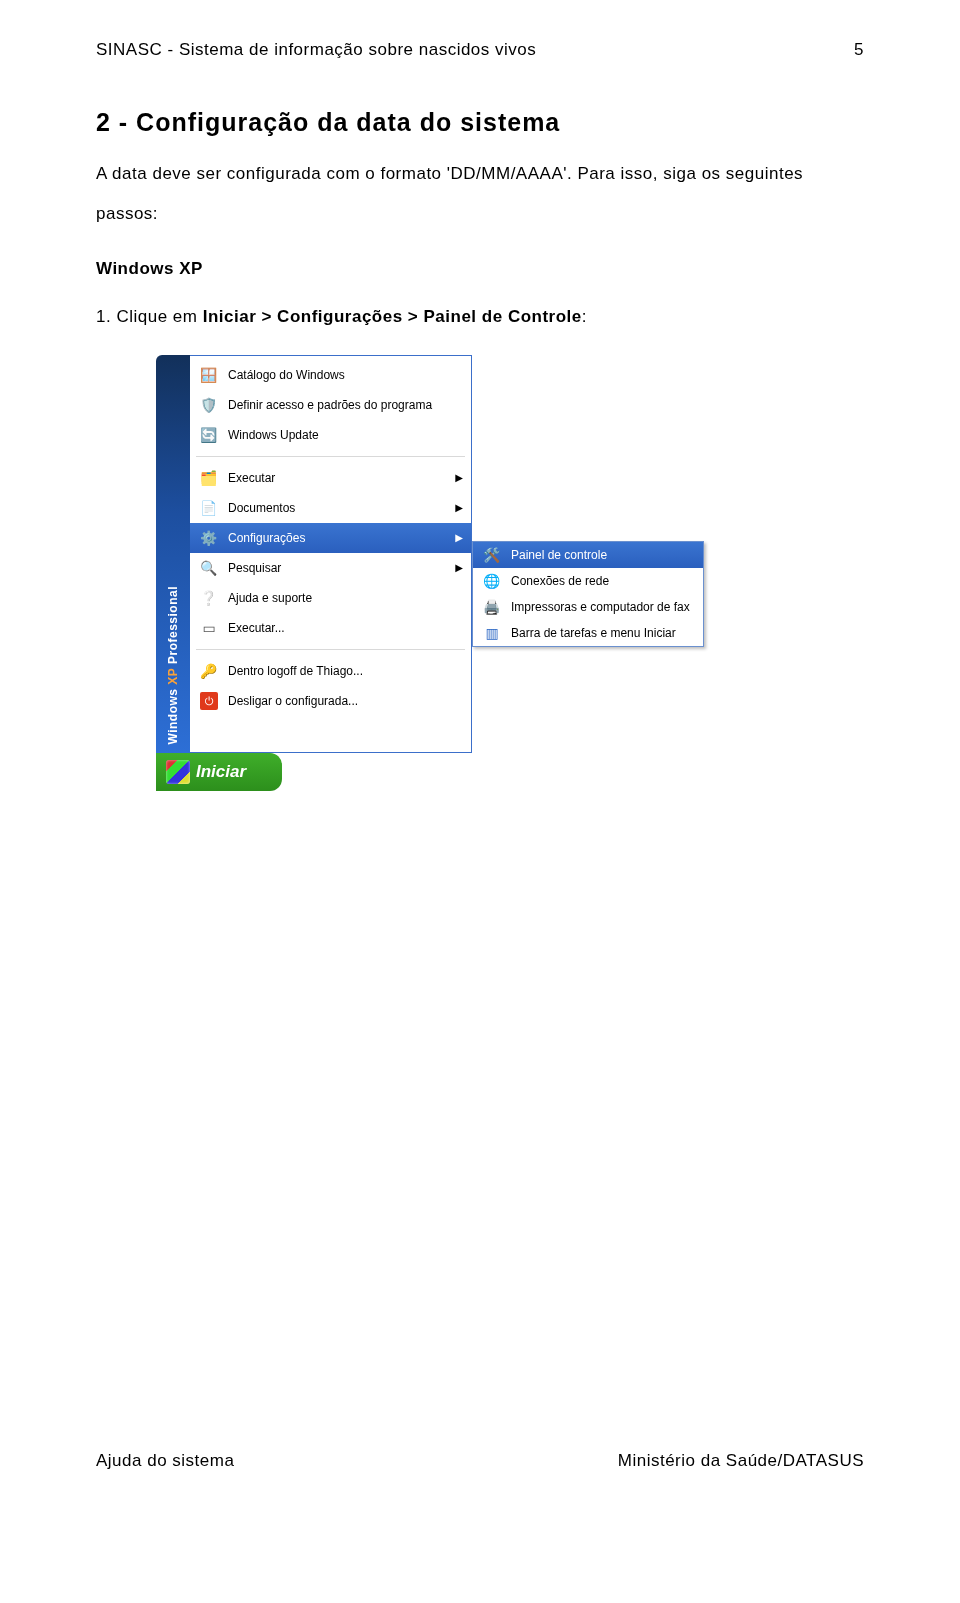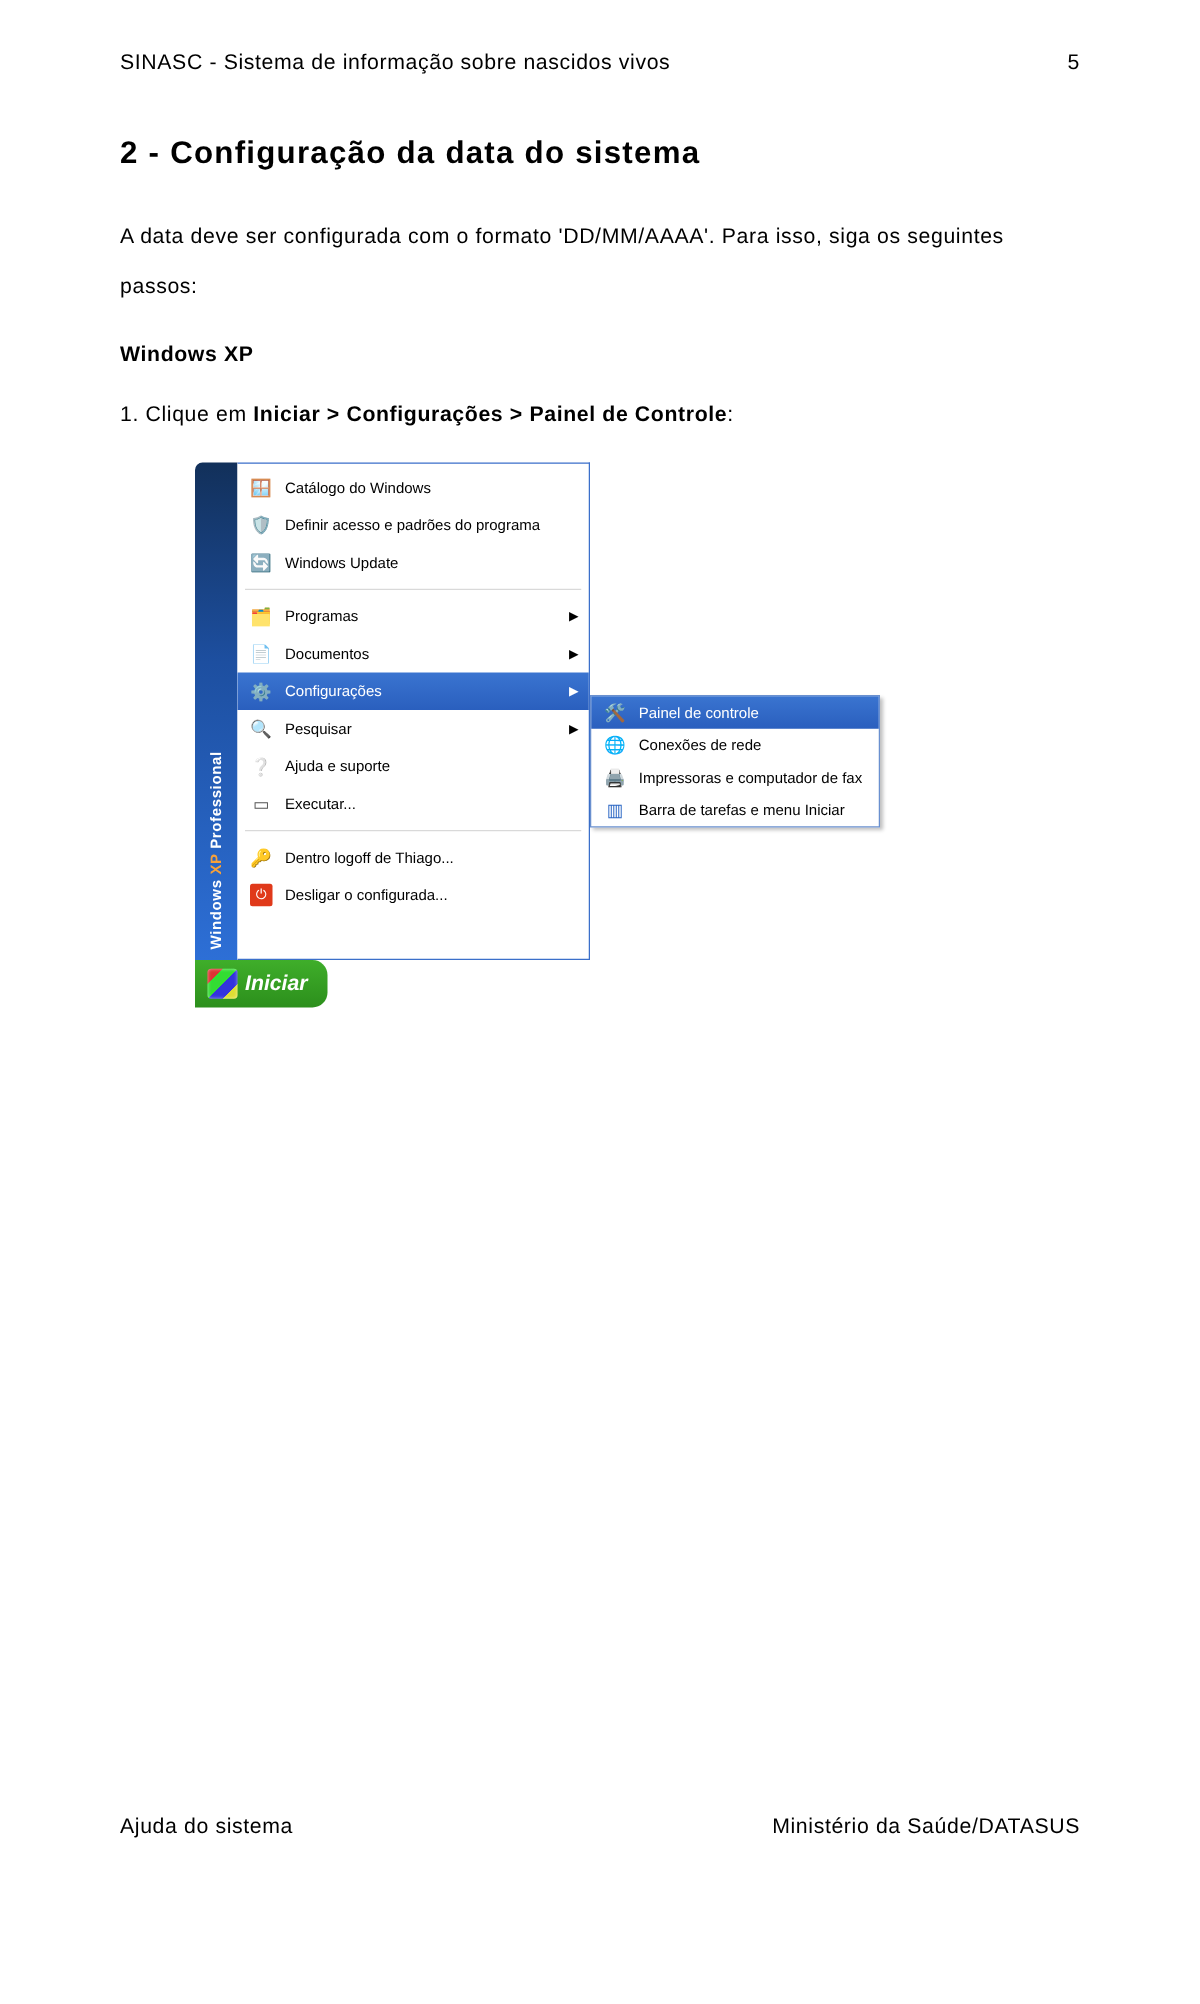--- a/index.html
+++ b/index.html
@@ -1,19 +1,19 @@
 <!DOCTYPE html>
 <html><head>
 <meta charset="utf-8">
 <style>
   * { box-sizing: border-box; margin: 0; padding: 0; }
   html, body { width: 960px; background: #ffffff; font-family: Verdana, Arial, sans-serif; color: #000; }
   .page { width: 960px; height: 1531px; position: relative; padding: 40px 96px 0 96px; }
   .header-row { display: flex; justify-content: space-between; font-size: 17px; color: #000; letter-spacing: 0.5px; margin-bottom: 48px; }
-  .section-title { font-size: 25px; font-weight: bold; letter-spacing: 1px; margin-bottom: 36px; }
+  .section-title { font-size: 25px; font-weight: bold; letter-spacing: 1px; margin-bottom: 21px; }
   .body-text { font-size: 17px; line-height: 1.9; letter-spacing: 0.5px; margin-bottom: 8px; }
   .subhead { font-size: 17px; font-weight: bold; letter-spacing: 0.5px; margin: 28px 0 28px 0; }
   .step { font-size: 17px; letter-spacing: 0.5px; margin-bottom: 28px; }
   .step b { font-weight: bold; }
   .footer-row { position: absolute; left: 96px; right: 96px; bottom: 60px; display: flex; justify-content: space-between; font-size: 17px; letter-spacing: 0.5px; }
 
   
   .startmenu-wrap { display: flex; align-items: flex-start; margin-left: 60px; margin-bottom: 42px; }
   .sidebar { width: 34px; background: linear-gradient(to bottom, #12305a 0%, #1d4fa0 40%, #2d6fd6 100%); display: flex; flex-direction: column; justify-content: flex-end; align-items: center; color: #fff; border-top-left-radius: 6px; padding-bottom: 8px; }
   .sidebar-label { writing-mode: vertical-rl; transform: rotate(180deg); font-size: 12px; font-weight: bold; letter-spacing: 0.5px; }
@@ -24,21 +24,21 @@
   .menu-item { display: flex; align-items: center; height: 30px; padding: 0 8px; gap: 8px; white-space: nowrap; }
   .menu-item .label { flex: 1; }
   .menu-item .arrow { font-size: 10px; color: #000; }
   .menu-item.highlight { background: linear-gradient(to bottom, #3a74d0, #2a5fbe); color: #fff; }
   .menu-item.highlight .arrow { color: #fff; }
   .separator { height: 1px; background: #d9d9d9; margin: 2px 6px; }
   .icon { width: 22px; height: 22px; display: flex; align-items: center; justify-content: center; font-size: 14px; }
   .submenu { width: 232px; background: #fff; border: 1px solid #6a90cf; box-shadow: 2px 2px 3px rgba(0,0,0,0.25); font-family: Tahoma, Verdana, sans-serif; font-size: 12px; align-self: flex-start; margin-top: 186px; }
   .submenu .menu-item { height: 26px; }
   .start-btn-row { height: 38px; display: flex; align-items: stretch; }
-  .start-btn { display: flex; align-items: center; gap: 6px; background: linear-gradient(to bottom, #3fae2a 0%, #2c8f1c 100%); color: #fff; font-style: italic; font-weight: bold; font-size: 17px; padding: 0 16px 0 10px; border-top-right-radius: 12px; border-bottom-right-radius: 12px; font-family: "Franklin Gothic Medium", Tahoma, sans-serif; }
+  .start-btn { display: flex; align-items: center; gap: 6px; background: linear-gradient(to bottom, #3fae2a 0%, #2c8f1c 100%); color: #fff; font-style: italic; font-weight: bold; font-size: 17px; padding: 0 36px 0 10px; border-top-right-radius: 12px; border-bottom-right-radius: 12px; font-family: "Franklin Gothic Medium", Tahoma, sans-serif; }
   .start-flag { width: 24px; height: 24px; background: linear-gradient(135deg, #d33 0 25%, #3d3 0 50%, #33d 0 75%, #dd3 0 100%); border-radius: 3px; box-shadow: inset 0 0 3px rgba(255,255,255,0.6); }
 
   
   .ic-winupdate { color:#3a6; }
   .ic-programs { color:#2a66c4; }
   .ic-docs { color:#2a66c4; }
   .ic-settings { color:#8a6a3a; }
   .ic-settings.hl { color:#fff; }
   .ic-search { color:#caa24a; }
   .ic-help { color:#1a6ad0; }
@@ -91,21 +91,21 @@
             </div>
             <div class="menu-item">
               <span class="icon ic-winupdate">🔄</span>
               <span class="label">Windows Update</span>
             </div>
           </div>
           <div class="separator"></div>
           <div class="group">
             <div class="menu-item">
               <span class="icon ic-programs">🗂️</span>
-              <span class="label">Programas</span>
+              <span class="label">Executar</span>
               <span class="arrow">▶</span>
             </div>
             <div class="menu-item">
               <span class="icon ic-docs">📄</span>
               <span class="label">Documentos</span>
               <span class="arrow">▶</span>
             </div>
             <div class="menu-item highlight">
               <span class="icon ic-settings hl">⚙️</span>
               <span class="label">Configurações</span>

